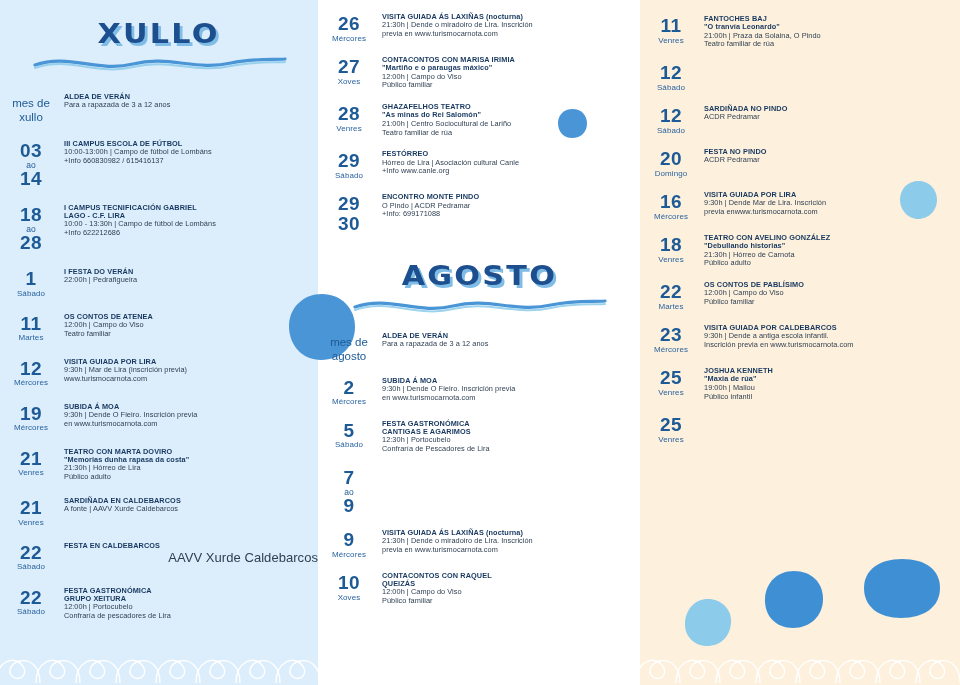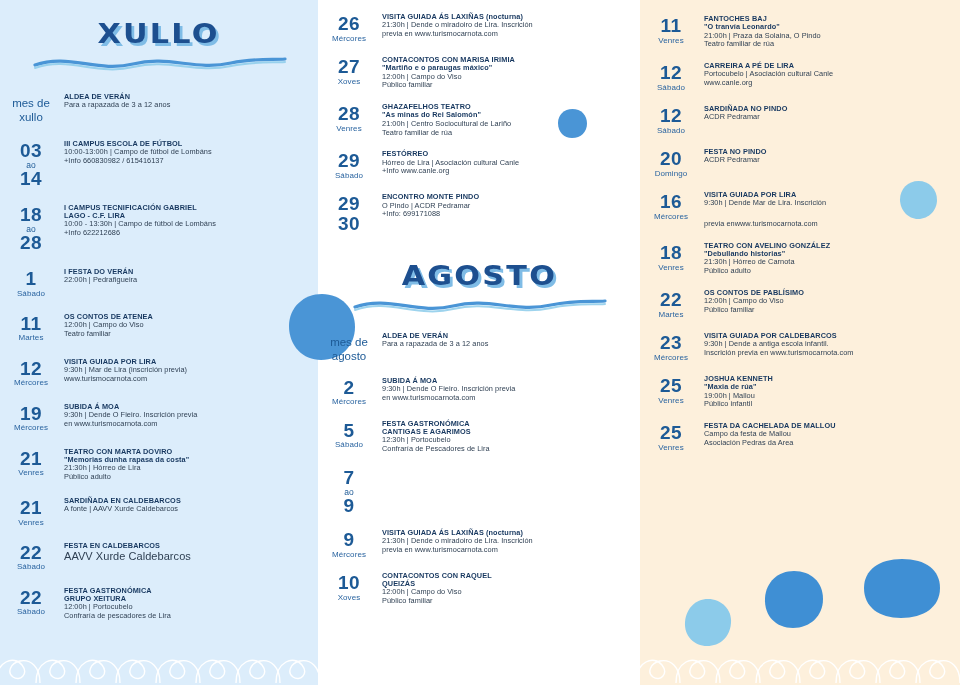--- a/index.html
+++ b/index.html
@@ -244,21 +244,21 @@
             <div class="ev-line" style="font-size: 7.35px;">A fonte | AAVV Xurde Caldebarcos</div>
           </div>
         </div>
         <div class="event" style="margin-top: 15px;">
           <div class="date-cell">
             <div class="d-num">22</div>
             <div class="d-day">Sábado</div>
           </div>
           <div class="body-cell">
             <div class="ev-title" style="font-size: 7.3px;">FESTA EN CALDEBARCOS</div>
-            <div class="ev-line" style="font-size: 11px;">AAVV Xurde Caldebarcos</div>
+            <div class="ev-line" style="font-size: 13px; text-align: right;">AAVV Xurde Caldebarcos</div>
           </div>
         </div>
         <div class="event" style="margin-top: 15px;">
           <div class="date-cell">
             <div class="d-num">22</div>
             <div class="d-day">Sábado</div>
           </div>
           <div class="body-cell">
             <div class="ev-title" style="font-size: 7.3px;">FESTA GASTRONÓMICA</div>
             <div class="ev-sub" style="font-size: 7.3px;">GRUPO XEITURA</div>
@@ -432,25 +432,20 @@
             <div class="ev-sub" style="font-size: 7.3px;">"O tranvía Leonardo"</div>
             <div class="ev-line" style="font-size: 7.35px;">21:00h | Praza da Solaina, O Pindo</div>
             <div class="ev-line" style="font-size: 7.35px;">Teatro familiar de rúa</div>
           </div>
         </div>
         <div class="event" style="margin-top: 13px;">
           <div class="date-cell">
             <div class="d-num">12</div>
             <div class="d-day">Sábado</div>
           </div>
-          <div class="body-cell">
-            <div class="ev-title" style="font-size: 7.3px;">CARREIRA A PÉ DE LIRA</div>
-            <div class="ev-line" style="font-size: 7.35px;">Portocubelo | Asociación cultural Canle</div>
-            <div class="ev-line" style="font-size: 7.35px;">www.canle.org</div>
-          </div>
         </div>
         <div class="event" style="margin-top: 13px;">
           <div class="date-cell">
             <div class="d-num">12</div>
             <div class="d-day">Sábado</div>
           </div>
           <div class="body-cell">
             <div class="ev-title" style="font-size: 7.3px;">SARDIÑADA NO PINDO</div>
             <div class="ev-line" style="font-size: 7.35px;">ACDR Pedramar</div>
           </div>
@@ -466,21 +461,21 @@
           </div>
         </div>
         <div class="event" style="margin-top: 13px;">
           <div class="date-cell">
             <div class="d-num">16</div>
             <div class="d-day">Mércores</div>
           </div>
           <div class="body-cell">
             <div class="ev-title" style="font-size: 7.3px;">VISITA GUIADA POR LIRA</div>
             <div class="ev-line" style="font-size: 7.35px;">9:30h | Dende Mar de Lira. Inscrición</div>
-            <div class="ev-line" style="font-size: 7.35px; margin-top: 12px;">previa enwww.turismocarnota.com</div>
+            <div class="ev-line" style="font-size: 7.35px;">previa enwww.turismocarnota.com</div>
           </div>
         </div>
         <div class="event" style="margin-top: 13px;">
           <div class="date-cell">
             <div class="d-num">18</div>
             <div class="d-day">Venres</div>
           </div>
           <div class="body-cell">
             <div class="ev-title" style="font-size: 7.3px;">TEATRO CON AVELINO GONZÁLEZ</div>
             <div class="ev-sub" style="font-size: 7.3px;">"Debullando historias"</div>
@@ -519,25 +514,20 @@
             <div class="ev-title" style="font-size: 7.3px;">JOSHUA KENNETH</div>
             <div class="ev-sub" style="font-size: 7.3px;">"Maxia de rúa"</div>
             <div class="ev-line" style="font-size: 7.35px;">19:00h | Mallou</div>
             <div class="ev-line" style="font-size: 7.35px;">Público infantil</div>
           </div>
         </div>
         <div class="event" style="margin-top: 13px;">
           <div class="date-cell">
             <div class="d-num">25</div>
             <div class="d-day">Venres</div>
-          </div>
-          <div class="body-cell">
-            <div class="ev-title" style="font-size: 7.3px;">FESTA DA CACHELADA DE MALLOU</div>
-            <div class="ev-line" style="font-size: 7.35px;">Campo da festa de Mallou</div>
-            <div class="ev-line" style="font-size: 7.35px;">Asociación Pedras da Area</div>
           </div>
         </div>
       </div>
 
     <svg class="bottom-waves" viewBox="0 0 320 60" preserveAspectRatio="none">
       <g fill="none" stroke="#ffffff" stroke-width="1.4">
         <path d="M-4,58 C-4,36 14,30 22,40 C29,49 20,57 13,52 C7,48 10,38 20,36 C31,34 40,42 40,58"></path>
         <path d="M36,58 C36,36 54,30 62,40 C69,49 60,57 53,52 C47,48 50,38 60,36 C71,34 80,42 80,58"></path>
         <path d="M76,58 C76,36 94,30 102,40 C109,49 100,57 93,52 C87,48 90,38 100,36 C111,34 120,42 120,58"></path>
         <path d="M116,58 C116,36 134,30 142,40 C149,49 140,57 133,52 C127,48 130,38 140,36 C151,34 160,42 160,58"></path>

